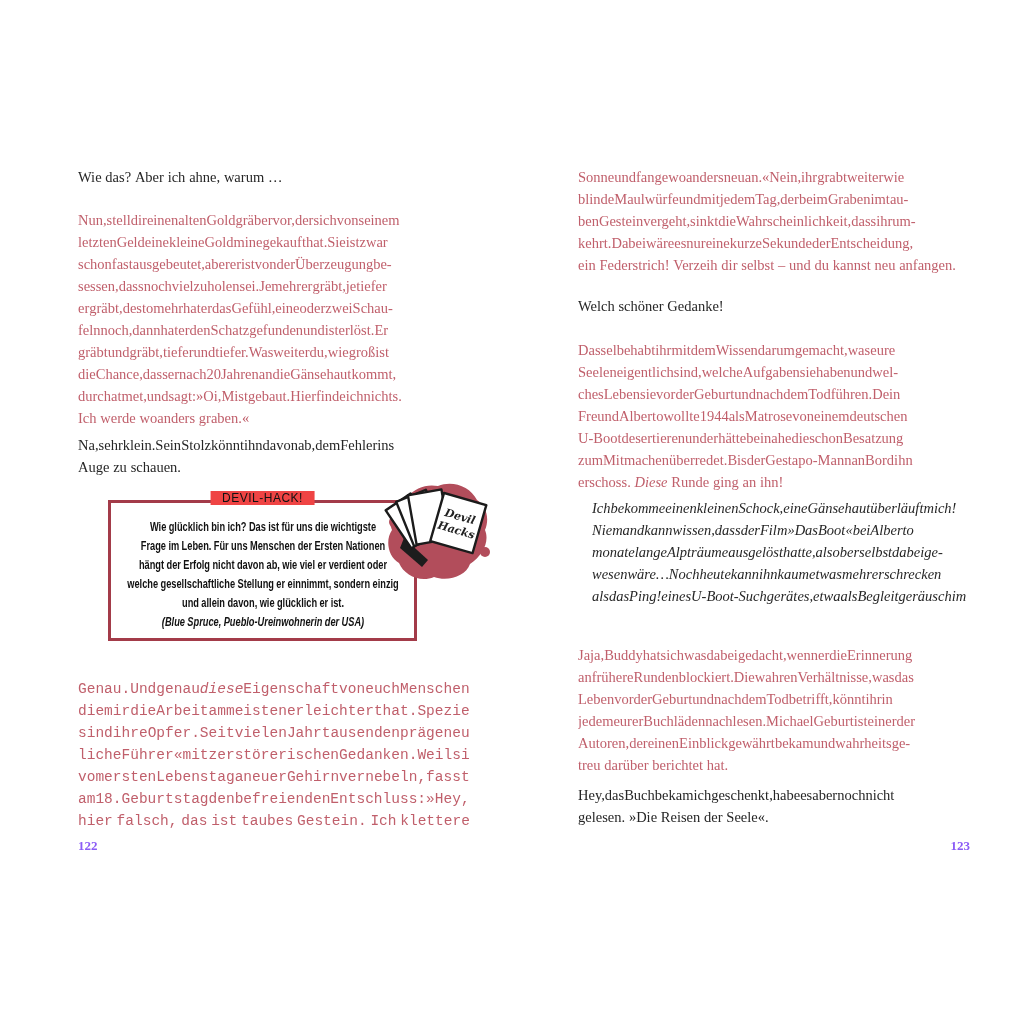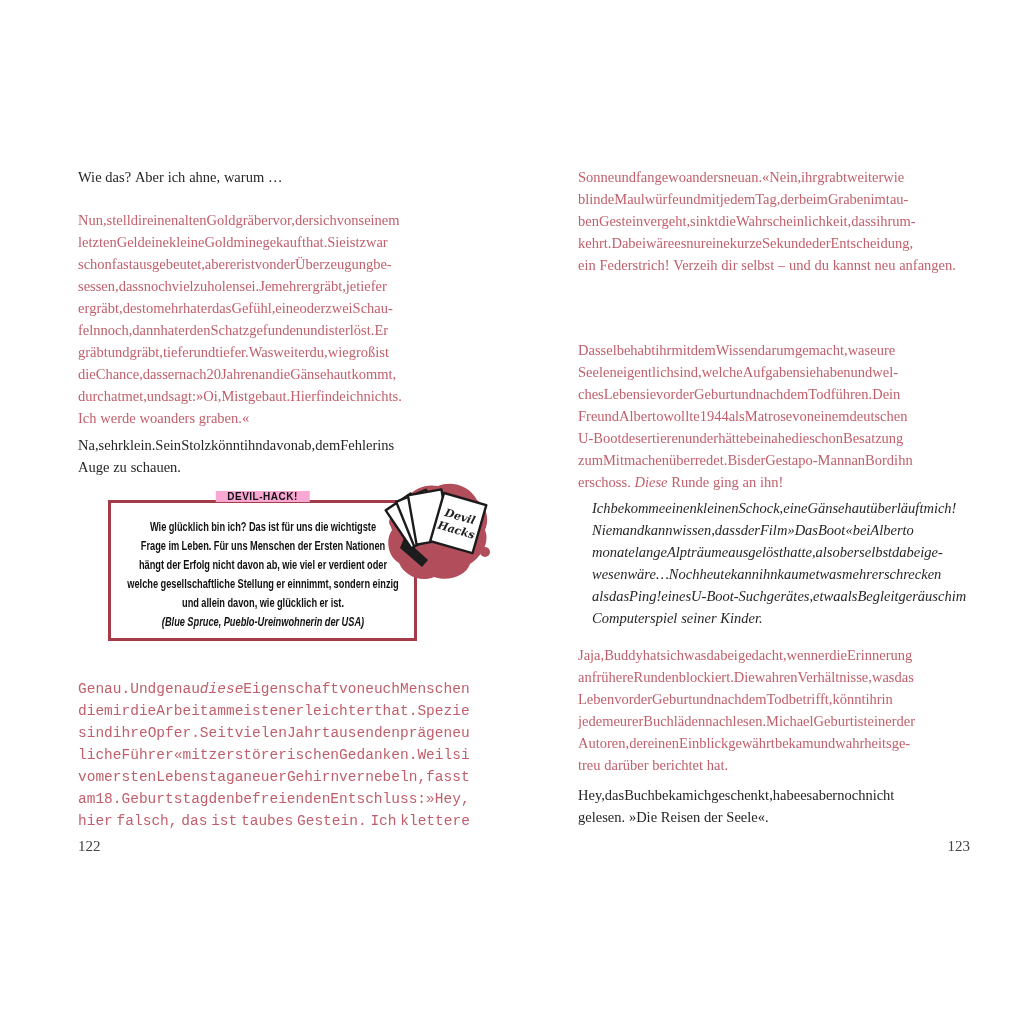--- a/index.html
+++ b/index.html
@@ -29,37 +29,38 @@
   .rp1{top:166px;} .rp2{top:295px;} .rp3{top:339px;} .rquote{top:497px;}
   .rp4{top:644px;} .rp5{top:784px;}
 
   
   .box{
     position:absolute;top:500px;left:30px;width:309px;height:141px;
     border:3px solid var(--box-border,#a33b49);box-sizing:border-box;z-index:1;
   }
   .box-title{
     position:absolute;top:-12px;left:50%;transform:translateX(-50%);
-    background:#f9a8d4;padding:0 12px;
-    font-family:"Liberation Sans", sans-serif;font-weight:bold;
-    font-size:10px;letter-spacing:.5px;color:var(--box-text,#111);
+    background:#ef4444;padding:0 12px;
+    font-family:"Liberation Sans", sans-serif;font-weight:normal;
+    font-size:12px;letter-spacing:.5px;color:var(--box-text,#111);
     white-space:nowrap;
   }
   .box-lines{
     position:absolute;top:15px;left:50%;width:400px;
     transform:translateX(-50%) scaleX(0.74);
     font-family:"Liberation Sans", sans-serif;font-weight:bold;
     font-size:12.5px;color:var(--box-text,#111);
   }
   .box .line{justify-content:center;gap:.26em;height:19px;line-height:19px;}
   .box .line.last{justify-content:center;}
 
   .pagenum{
-    position:absolute;top:838px;font-size:15px;color:#404040;
+    position:absolute;top:838px;font-size:13px;color:#8b5cf6;
     font-family:"Liberation Serif", serif;
+    font-weight:bold;
   }
   .pagenum.left{left:0;} .pagenum.right{right:0;}
 
   .devil-icon{position:absolute;left:304px;top:472px;z-index:2;}
   .devil-icon text{
     font-family:"DejaVu Serif", serif;font-style:italic;font-weight:600;
     font-size:11px;fill:#222;text-anchor:middle;
   }
 </style>
 </head>
@@ -454,20 +455,27 @@
         <span>dir</span>
         <span>selbst</span>
         <span>–</span>
         <span>und</span>
         <span>du</span>
         <span>kannst</span>
         <span>neu</span>
         <span>anfangen.</span>
       </div>
     </div>
+  <div class="para narrator rp2">
+      <div class="line last">
+        <span>Welch</span>
+        <span>schöner</span>
+        <span>Gedanke!</span>
+      </div>
+    </div>
   <div class="para devil rp3">
       <div class="line">
         <span>Dasselbe</span>
         <span>habt</span>
         <span>ihr</span>
         <span>mit</span>
         <span>dem</span>
         <span>Wissen</span>
         <span>darum</span>
         <span>gemacht,</span>
@@ -594,25 +602,20 @@
         <span>als</span>
         <span>das</span>
         <span>Ping!</span>
         <span>eines</span>
         <span>U-Boot-Suchgerätes,</span>
         <span>etwa</span>
         <span>als</span>
         <span>Begleitgeräusch</span>
         <span>im</span>
       </div>
-      <div class="line last">
-        <span>Computerspiel</span>
-        <span>seiner</span>
-        <span>Kinder.</span>
-      </div>
     </div>
   <div class="para devil rp4">
       <div class="line">
         <span>Jaja,</span>
         <span>Buddy</span>
         <span>hat</span>
         <span>sich</span>
         <span>was</span>
         <span>dabei</span>
         <span>gedacht,</span>

